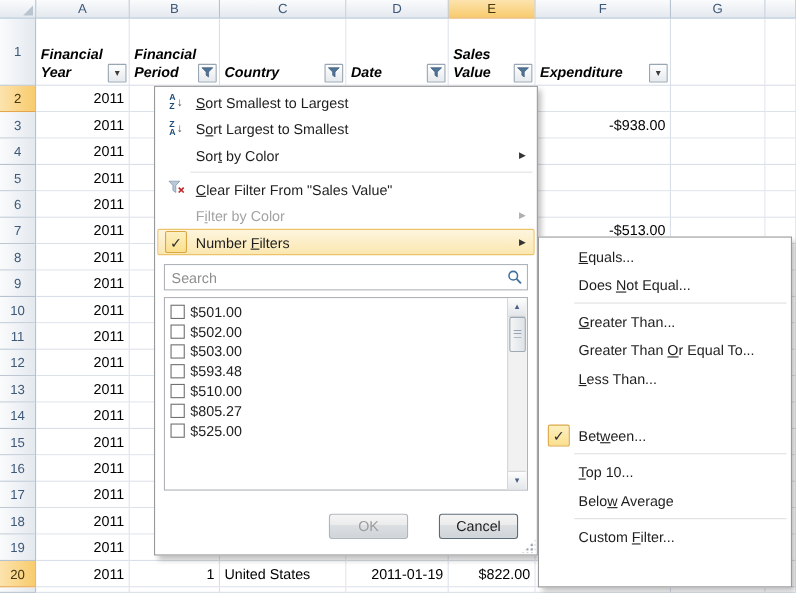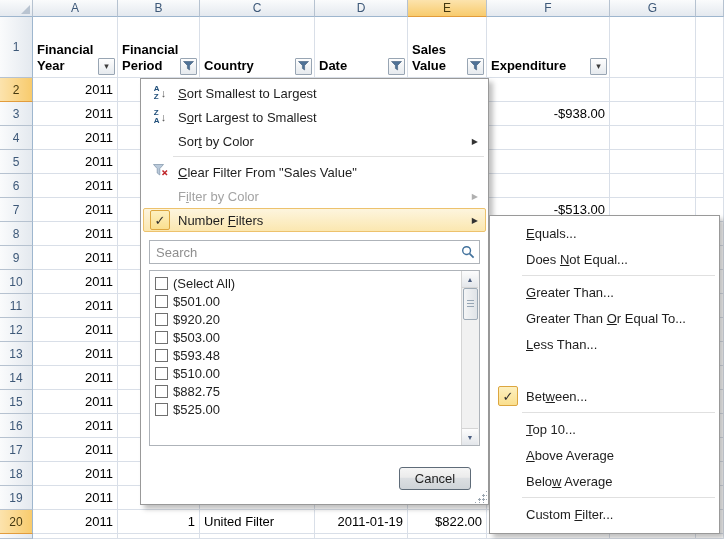--- a/index.html
+++ b/index.html
@@ -27,21 +27,21 @@
           font-size:12px;color:#3d5878;background:linear-gradient(90deg,#fafbfc,#e4e9ef);
           border-right:1px solid var(--header-line,#9eb6ce);border-bottom:1px solid #b6c2d0;flex:0 0 auto;}
   .rowhdr.sel{background:linear-gradient(90deg,var(--header-selection-top,#fce3ad),var(--header-selection-bottom,#f8cb6d));
           border-bottom:1px solid var(--selection-border,#e29c3c);color:#44380f;}
   .cell{box-sizing:border-box;border-right:1px solid var(--grid-line,#d9dfe8);
         border-bottom:1px solid var(--grid-line,#d9dfe8);background:#fff;color:#000;
         font-size:13px;padding:0 4px;display:flex;align-items:center;overflow:hidden;
         white-space:nowrap;flex:0 0 auto;}
   .hdr-row .cell{font-weight:bold;position:relative;align-items:flex-end;white-space:normal;
         padding:2px 4px 3px 4px;line-height:16px;}
-  .hlabel{display:block;align-self:flex-end;}
+  .hlabel{display:block;align-self:flex-end;font-style:italic;}
 
   .fbtn{position:absolute;right:2px;bottom:2px;width:17px;height:17px;box-sizing:border-box;
         border:1px solid #98a5b3;border-radius:1px;background:linear-gradient(#fefefe,#e6eaee);
         display:flex;align-items:center;justify-content:center;}
   .fbtn .arr{font-size:9px;line-height:1;color:#3c3c3c;font-weight:normal;}
 
   
   .menu{position:absolute;left:140px;top:78px;width:349px;height:427px;box-sizing:border-box;
         background:#fff;border:1px solid #999;box-shadow:4px 4px 5px rgba(0,0,0,.25);
         z-index:10;font-size:13px;color:#1e1e1e;padding-top:2px;}
@@ -362,21 +362,21 @@
         <div class="cell" style="width: 93px; justify-content: flex-end;"></div>
         <div class="cell" style="width: 79px; justify-content: flex-end;"></div>
         <div class="cell" style="width: 123px; justify-content: flex-end;"></div>
         <div class="cell" style="width: 86px; justify-content: flex-start;"></div>
         <div class="cell" style="width: 28px; justify-content: flex-start;"></div>
       </div>
       <div class="grid-row data-row">
         <div class="rowhdr sel">20</div>
         <div class="cell" style="width: 85px; justify-content: flex-end;">2011</div>
         <div class="cell" style="width: 82px; justify-content: flex-end;">1</div>
-        <div class="cell" style="width: 115px; justify-content: flex-start;">United Filter</div>
+        <div class="cell" style="width: 115px; justify-content: flex-start;">United States</div>
         <div class="cell" style="width: 93px; justify-content: flex-end;">2011-01-19</div>
         <div class="cell" style="width: 79px; justify-content: flex-end;">$822.00</div>
         <div class="cell" style="width: 123px; justify-content: flex-end;"></div>
         <div class="cell" style="width: 86px; justify-content: flex-start;"></div>
         <div class="cell" style="width: 28px; justify-content: flex-start;"></div>
       </div>
       <div class="grid-row sliver-row">
         <div class="rowhdr"></div>
         <div class="cell" style="width: 85px;"></div>
         <div class="cell" style="width: 82px;"></div>
@@ -441,58 +441,55 @@
       <input class="search" placeholder="Search" style="">
       <span class="search-icon"><svg width="14" height="14" viewBox="0 0 14 14">
             <circle cx="5.6" cy="5.6" r="3.9" fill="none" stroke="#41719c" stroke-width="1.4"></circle>
             <line x1="8.6" y1="8.6" x2="12.6" y2="12.6" stroke="#41719c" stroke-width="1.7"></line>
           </svg></span>
     </div>
     <div class="listbox">
       <div id="list-items">
           <div class="list-item">
             <span class="cb"></span>
-            <span class="li-label">(Select All)</span>
-          </div>
-          <div class="list-item">
-            <span class="cb"></span>
             <span class="li-label">$501.00</span>
           </div>
           <div class="list-item">
             <span class="cb"></span>
-            <span class="li-label">$920.20</span>
+            <span class="li-label">$502.00</span>
           </div>
           <div class="list-item">
             <span class="cb"></span>
             <span class="li-label">$503.00</span>
           </div>
           <div class="list-item">
             <span class="cb"></span>
             <span class="li-label">$593.48</span>
           </div>
           <div class="list-item">
             <span class="cb"></span>
             <span class="li-label">$510.00</span>
           </div>
           <div class="list-item">
             <span class="cb"></span>
-            <span class="li-label">$882.75</span>
+            <span class="li-label">$805.27</span>
           </div>
           <div class="list-item">
             <span class="cb"></span>
             <span class="li-label">$525.00</span>
           </div>
         </div>
       <div class="scrollbar">
         <div class="sb-btn up">▲</div>
         <div class="sb-thumb"></div>
         <div class="sb-btn down">▼</div>
       </div>
     </div>
     <div class="btn-row">
+      <button class="btn ok" id="ok-btn" disabled="disabled">OK</button>
       <button class="btn cancel">Cancel</button>
     </div>
     <div class="grip"></div>
   </div>
 
   <div class="submenu">
     <div id="submenu-items">
         <div class="sub-item">
           <span class="gutter"></span>
           <span class="mlabel"><u>E</u>quals...</span>
@@ -523,24 +520,20 @@
           </span>
           <span class="mlabel">Bet<u>w</u>een...</span>
         </div>
         <div class="sub-sep"></div>
         <div class="sub-item">
           <span class="gutter"></span>
           <span class="mlabel"><u>T</u>op 10...</span>
         </div>
         <div class="sub-item">
           <span class="gutter"></span>
-          <span class="mlabel"><u>A</u>bove Average</span>
-        </div>
-        <div class="sub-item">
-          <span class="gutter"></span>
           <span class="mlabel">Belo<u>w</u> Average</span>
         </div>
         <div class="sub-sep"></div>
         <div class="sub-item">
           <span class="gutter"></span>
           <span class="mlabel">Custom <u>F</u>ilter...</span>
         </div>
       </div>
   </div>
 </div>

